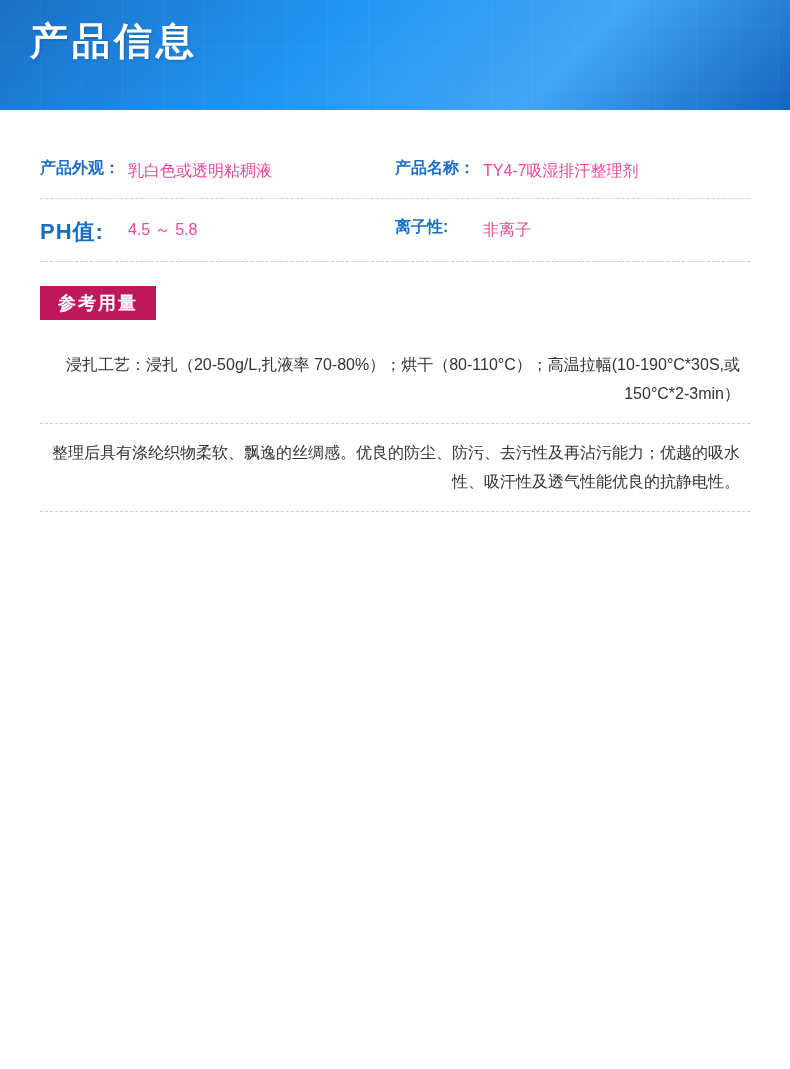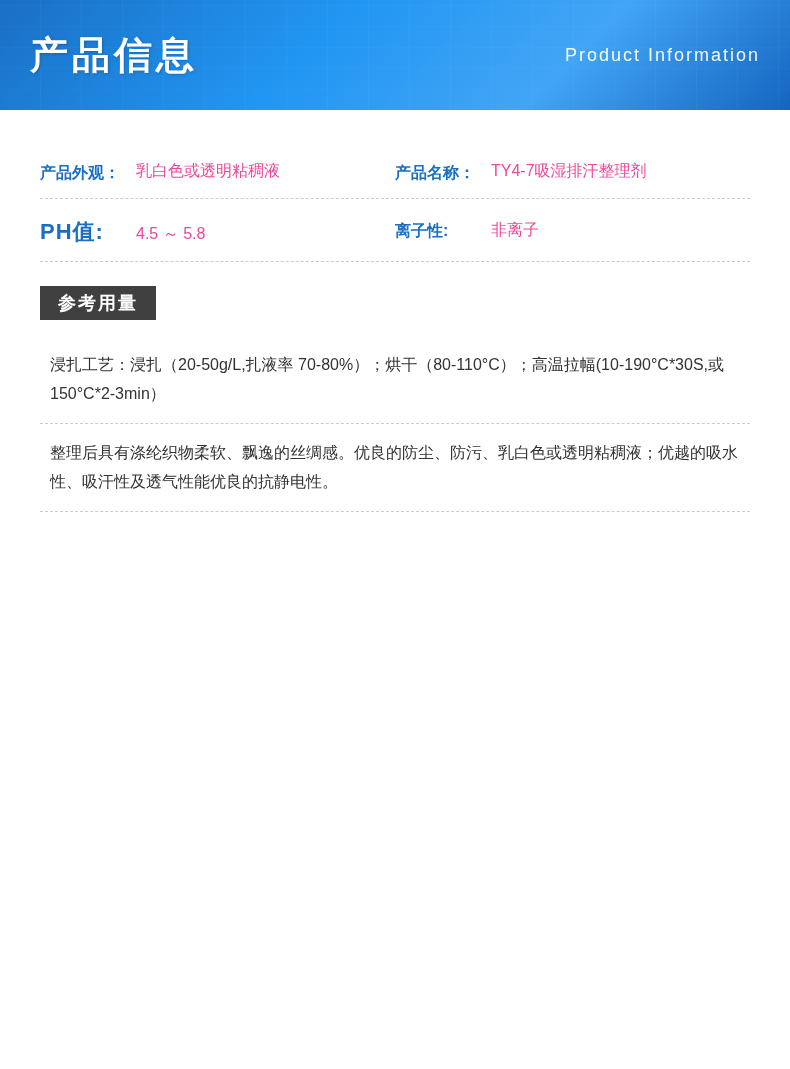--- a/index.html
+++ b/index.html
@@ -12,23 +12,23 @@
     }
 
     
     .header {
       position: relative;
       width: 790px;
       height: 110px;
       background: linear-gradient(135deg, #1a6fc4 0%, #2196F3 40%, #42a5f5 70%, #1565C0 100%);
       overflow: hidden;
       display: flex;
-      align-items: center;
+      align-items: flex-start;
       justify-content: space-between;
-      padding: 0 30px;
+      padding: 16px 30px;
     }
     .header-bg {
       position: absolute;
       top: 0; left: 0; right: 0; bottom: 0;
       opacity: 0.25;
       background:
         repeating-linear-gradient(
           90deg,
           transparent,
           transparent 40px,
@@ -70,74 +70,74 @@
     
     .info-row {
       display: flex;
       align-items: flex-start;
       padding: 18px 0 14px 0;
       border-bottom: 1px dashed #ccc;
     }
     .info-cell {
       flex: 1;
       display: flex;
-      align-items: flex-end;
-      gap: 16px;
+      align-items: flex-start;
+      gap: 8px;
     }
     .info-label {
       font-size: 16px;
       font-weight: bold;
       color: #1a6fc4;
       white-space: nowrap;
       min-width: 80px;
     }
     .info-value {
       font-size: 16px;
       color: #ec4899;
       line-height: 1.6;
     }
 
     
     .section-heading {
       display: inline-block;
-      background: #404040;
+      background: #be185d;
       color: #fff;
       font-size: 18px;
       font-weight: bold;
       padding: 5px 18px;
       margin: 24px 0 16px 0;
       letter-spacing: 2px;
     }
 
     
     .text-block {
       font-size: 16px;
       color: #333;
       line-height: 1.85;
       padding: 14px 10px 14px 10px;
       border-bottom: 1px dashed #ccc;
+      text-align: right;
     }
     .text-block:last-child {
       border-bottom: 1px dashed #ccc;
     }
 
     .ph-label {
       font-size: 22px;
       font-weight: bold;
       color: #1a6fc4;
       letter-spacing: 1px;
     }
   </style>
 </head>
 <body>
 
 <div class="header">
   <div class="header-bg"></div>
   <span class="header-title-cn">产品信息</span>
-  <span class="header-title-en">Product Information</span>
 </div>
 
 <div class="content">
 
   <div class="info-row">
     <div class="info-cell">
       <span class="info-label">产品外观：</span>
       <span class="info-value">乳白色或透明粘稠液</span>
     </div>
     <div class="info-cell">
@@ -161,16 +161,16 @@
     <div class="section-heading">参考用量</div>
   </div>
 
   <div class="text-block">
     <span>浸扎工艺：浸扎（20-50g/L,扎液率 70-80%）；烘干（80-110°C）；高温拉幅(10-190°C*30S,或 150°C*2-3min）</span>
   </div>
 
 
 
   <div class="text-block">
-    <span>整理后具有涤纶织物柔软、飘逸的丝绸感。优良的防尘、防污、乳白色或透明粘稠液；优越的吸水性、吸汗性及透气性能优良的抗静电性。</span>
+    <span>整理后具有涤纶织物柔软、飘逸的丝绸感。优良的防尘、防污、去污性及再沾污能力；优越的吸水性、吸汗性及透气性能优良的抗静电性。</span>
   </div>
 
 </div>
 
 </body></html>

